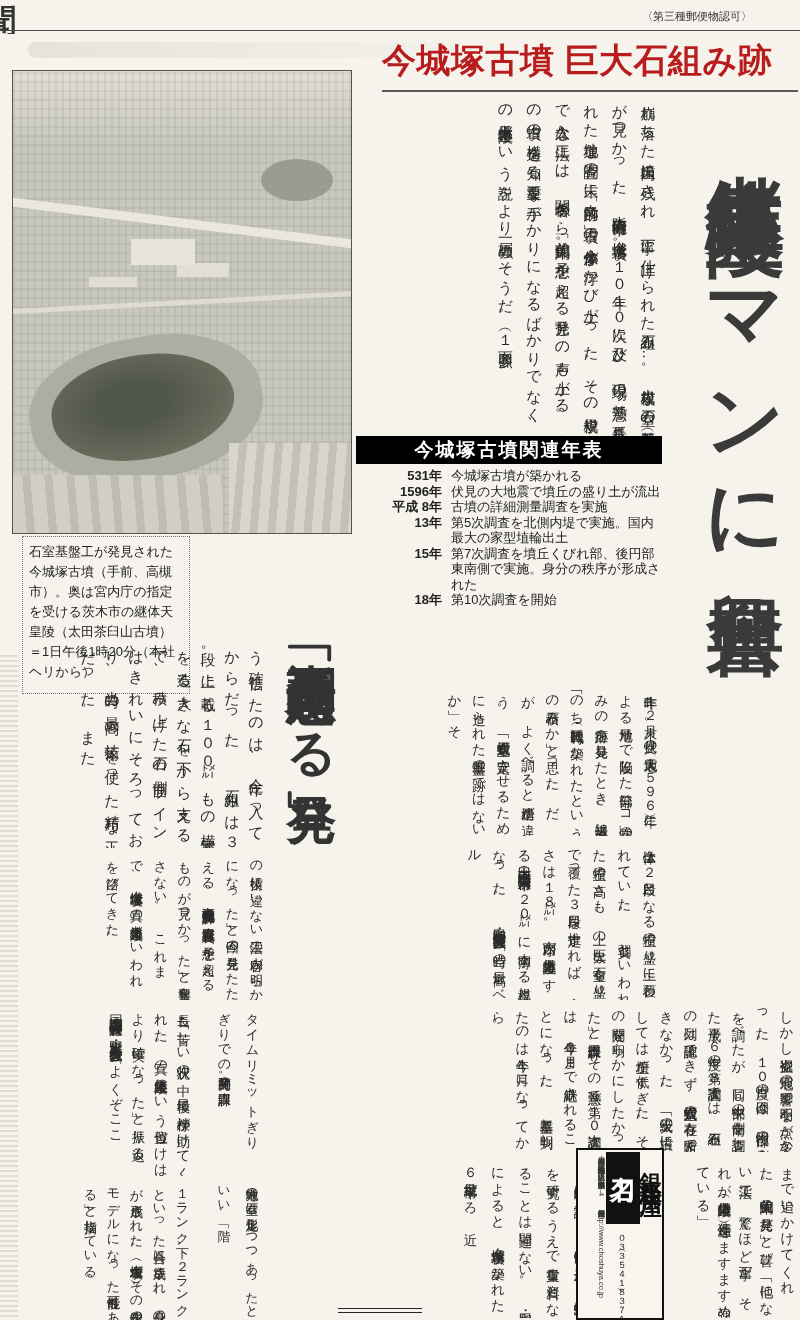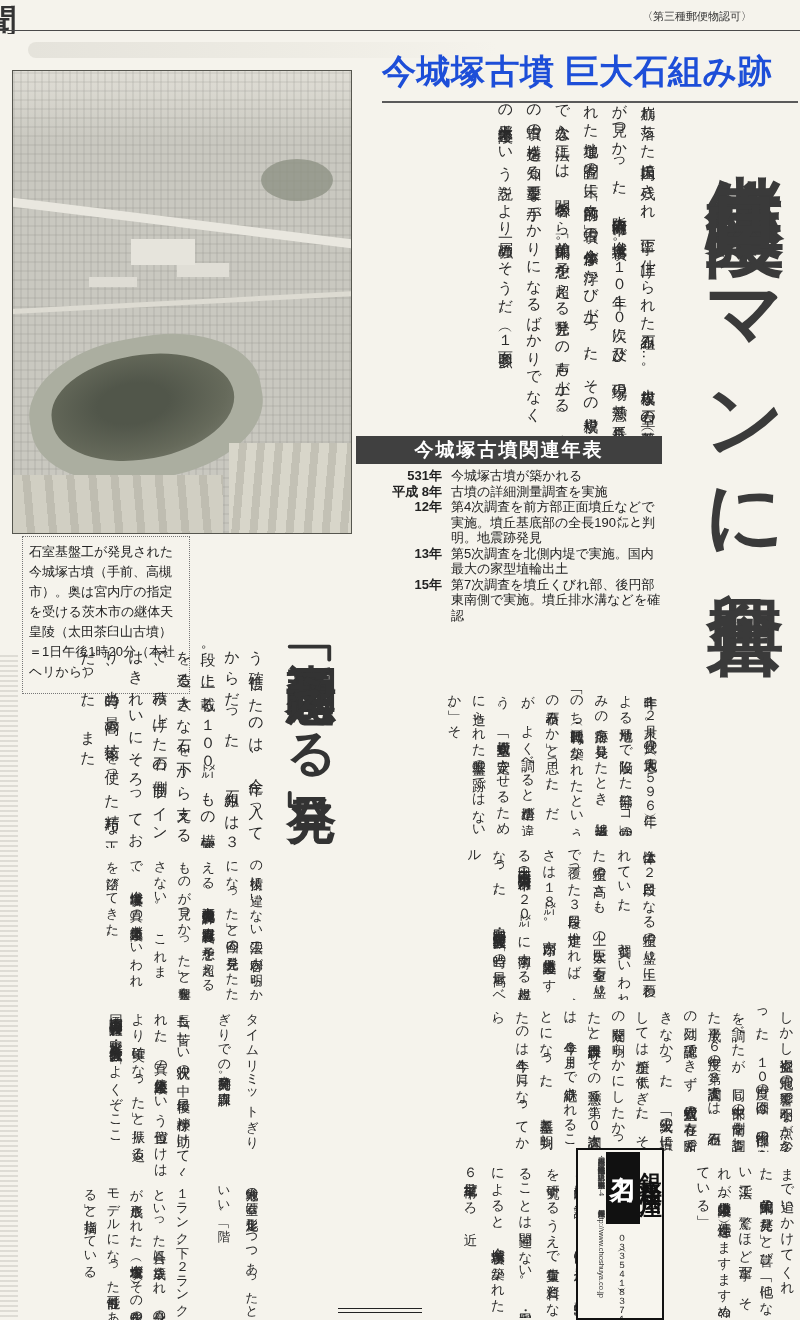--- a/index.html
+++ b/index.html
@@ -24,61 +24,65 @@
 <div class="abs" style="left:0;top:0;width:800px;height:32px;">
   <div class="abs" style="left:0;top:0;width:26px;height:34px;overflow:hidden;">
     <span class="serif" style="font-size:32px;font-weight:700;margin-left:-16px;display:inline-block;color:#333;">聞</span>
   </div>
   <div class="abs" style="left:642px;top:9px;width:150px;height:16px;font-size:11px;color:#333;">〈第三種郵便物認可〉</div>
   <div class="abs" style="left:0;top:30px;width:800px;height:1px;background:#4a4a4a;"></div>
 </div>
 
 <div class="abs" style="left:28px;top:42px;width:470px;height:16px;background:linear-gradient(90deg,#e2e0d8,#edebe3 60%,#f5f3ec);border-radius:8px;opacity:.85;"></div>
 
-<div class="abs" style="left:382px;top:38px;width:416px;height:52px;font-size:34px;font-weight:900;color:#1d4ed8;letter-spacing:0.5px;white-space:nowrap;border-bottom:2px solid #5a5a5a;margin-top:11px;">今城塚古墳 巨大石組み跡</div>
+<div class="abs" style="left:382px;top:38px;width:416px;height:52px;font-size:34px;font-weight:900;color:#b91c1c;letter-spacing:0.5px;white-space:nowrap;border-bottom:2px solid #5a5a5a;">今城塚古墳 巨大石組み跡</div>
 
 <div class="abs" style="left:12px;top:70px;width:338px;height:462px;border:1px solid #56564f;background:#c9c8c0;overflow:hidden;">
   <div class="abs" style="left:0;top:0;width:338px;height:70px;background:linear-gradient(180deg,#e0ded6,rgba(224,222,214,0));"></div>
   <div class="abs" style="left:0;top:0;width:338px;height:462px;opacity:.55;background:repeating-linear-gradient(90deg,rgba(110,110,104,.22) 0 2px,transparent 2px 7px),repeating-linear-gradient(0deg,rgba(100,100,95,.18) 0 2px,transparent 2px 9px);"></div>
   <div class="abs" style="left:-20px;top:150px;width:420px;height:9px;background:#e9e7df;transform:rotate(7deg);"></div>
   <div class="abs" style="left:-20px;top:228px;width:420px;height:5px;background:#dddbd2;transform:rotate(-3deg);"></div>
   <div class="abs" style="left:118px;top:168px;width:64px;height:26px;background:#e6e4dc;box-shadow:40px 18px 0 -6px #e0ded6,-50px 30px 0 -8px #dedcd4;"></div>
   <div class="abs" style="left:248px;top:88px;width:72px;height:42px;background:#8f9284;border-radius:50%;opacity:.8;"></div>
   <div class="abs" style="left:16px;top:266px;width:234px;height:142px;background:#abaea0;border-radius:46%;transform:rotate(-10deg);"></div>
   <div class="abs" style="left:38px;top:284px;width:184px;height:104px;background:radial-gradient(ellipse at 45% 45%,#51564a 25%,#666a5b 65%,#7f8275);border-radius:48% 52% 50% 50%;transform:rotate(-10deg);"></div>
   <div class="abs" style="left:216px;top:372px;width:122px;height:90px;background:repeating-linear-gradient(95deg,#d8d6ca 0 10px,#c3c1b5 10px 18px);"></div>
   <div class="abs" style="left:0;top:404px;width:210px;height:58px;background:repeating-linear-gradient(85deg,#d1cfc3 0 14px,#bfbdb1 14px 22px);"></div>
 </div>
 
 <div class="vt" style="left:376px;top:94px;width:286px;height:350px;font-size:15px;line-height:28.5px;letter-spacing:1.2px;">崩れ落ちた墳丘内に残され、丁寧に仕上げられた石組み…。大規模な石室の基盤工（基礎工事）跡が見つかった、大阪府高槻市の今城塚古墳。１０年１０次に及び、現場の熱意で延長された地道な調査の末に「奇跡的に」古墳の全体像が浮かび上がった。その規模や計画的で入念な工法には、関係者から「前代未聞。予想を超える発見」との声も上がる。大王級の古墳の構造を知る重要な手がかりになるばかりでなく、真の継体天皇陵という説をより一層強めそうだ。（１面参照）</div>
 
 <div class="vt" style="left:658px;top:112px;width:140px;height:896px;font-size:78px;font-weight:900;letter-spacing:7px;color:#3a3a3a;">継体天皇陵ロマンに興奮</div>
 
 <div class="abs" style="left:356px;top:436px;width:306px;height:250px;">
-  <div style="background:#404040;color:#fff;height:28px;line-height:28px;text-align:center;font-size:19px;font-weight:700;letter-spacing:2px;">今城塚古墳関連年表</div>
+  <div style="background:#000000;color:#fff;height:28px;line-height:28px;text-align:center;font-size:19px;font-weight:700;letter-spacing:2px;">今城塚古墳関連年表</div>
   <div style="padding-top:4px;font-size:13px;line-height:15.5px;color:#222;">
     <div class="tl-row">
         <span class="tl-year">531年</span>
         <span class="tl-event">今城塚古墳が築かれる</span>
       </div>
     <div class="tl-row">
+        <span class="tl-year">1596年</span>
+        <span class="tl-event">伏見の大地震で墳丘の盛り土が流出</span>
+      </div>
+    <div class="tl-row">
         <span class="tl-year">平成 8年</span>
         <span class="tl-event">古墳の詳細測量調査を実施</span>
-      </div>
-    <div class="tl-row">
-        <span class="tl-year">12年</span>
-        <span class="tl-event">第4次調査を前方部正面墳丘などで実施。墳丘基底部の全長190㍍と判明。地震跡発見</span>
       </div>
     <div class="tl-row">
         <span class="tl-year">13年</span>
         <span class="tl-event">第5次調査を北側内堤で実施。国内最大の家型埴輪出土</span>
       </div>
     <div class="tl-row">
         <span class="tl-year">15年</span>
-        <span class="tl-event">第7次調査を墳丘くびれ部、後円部東南側で実施。墳丘排水溝などを確認</span>
+        <span class="tl-event">第7次調査を墳丘くびれ部、後円部東南側で実施。身分の秩序が形成された</span>
+      </div>
+    <div class="tl-row">
+        <span class="tl-year">18年</span>
+        <span class="tl-event">第10次調査を開始</span>
       </div>
   </div>
 </div>
 
 <div class="abs" style="left:22px;top:536px;width:168px;height:158px;border:1px dotted #777;padding:5px 6px;font-size:13px;line-height:20px;color:#222;box-sizing:border-box;">石室基盤工が発見された今城塚古墳（手前、高槻市）。奥は宮内庁の指定を受ける茨木市の継体天皇陵（太田茶臼山古墳）＝1日午後1時20分（本社ヘリから）</div>
 
 <div class="vt serif" style="left:264px;top:622px;width:82px;height:698px;font-size:50px;font-weight:700;letter-spacing:2px;color:#333;">調査延長「予想超える発見」</div>
 
 <div class="vt" style="left:340px;top:686px;width:322px;height:150px;font-size:13.5px;line-height:24.5px;letter-spacing:0.5px;">昨年１２月末。伏見の大地震（１５９６年）による地滑りで陥没した部分に「コ」字状の石組みの痕跡を発見したとき、担当者は「のち（戦国時代）に築かれたという山城の石積みか」と思った。だが、よく調べると構造が違う。　「横穴式石室を安定させるために造られた基盤工の跡ではないか」。そ</div>
 

